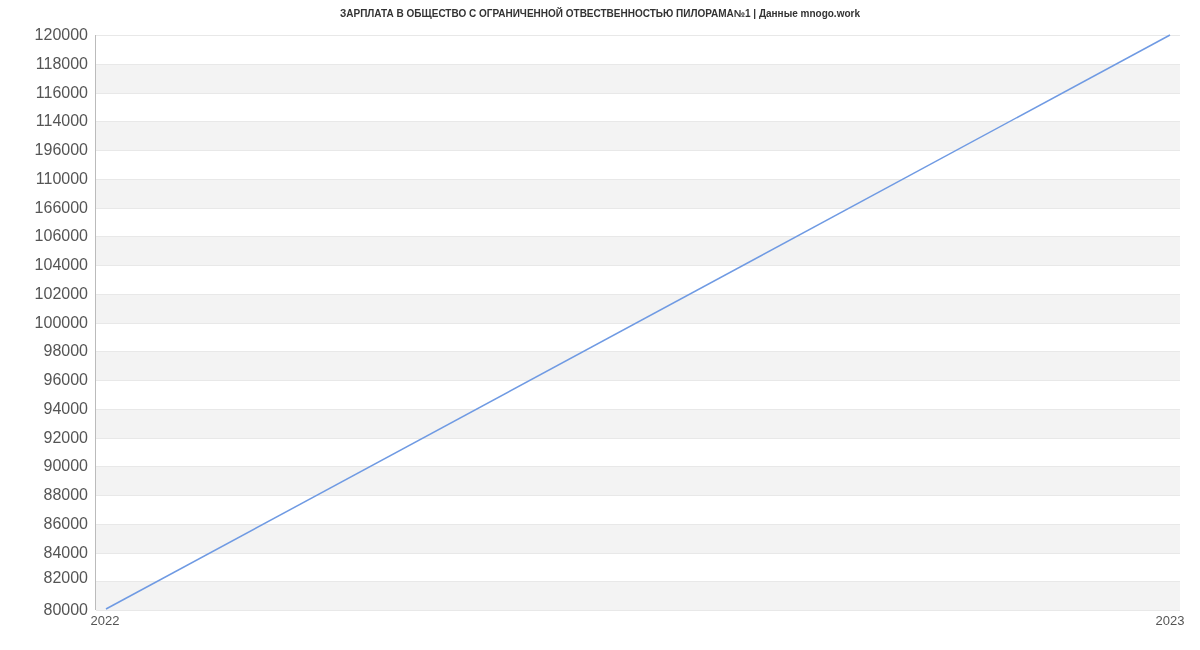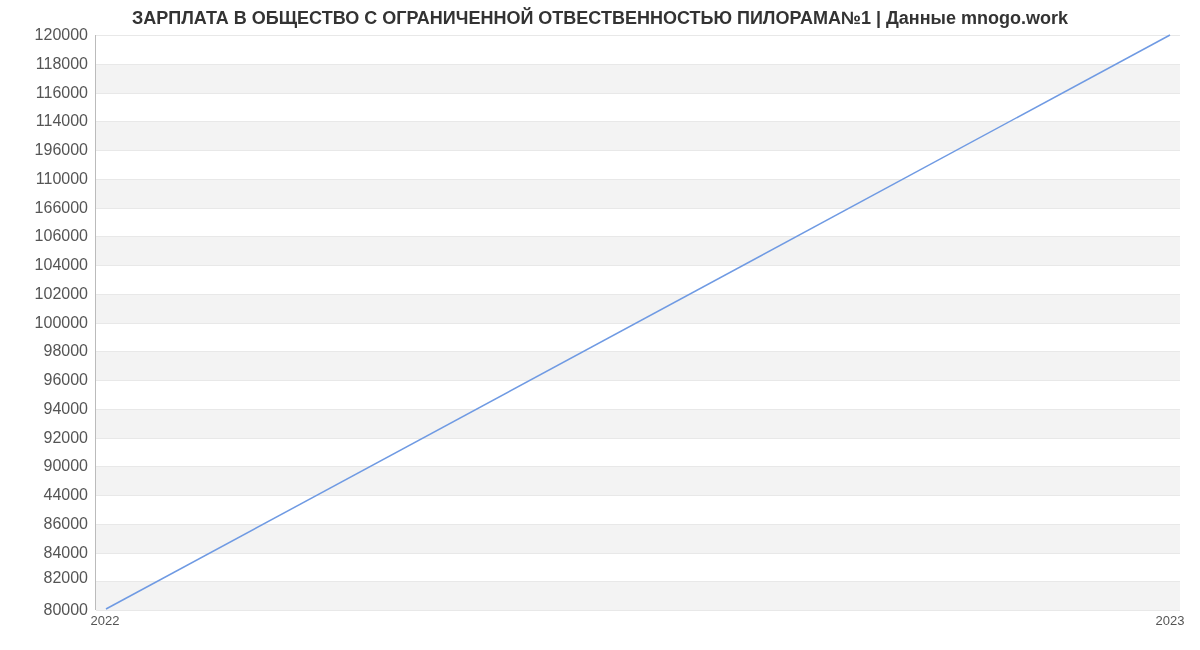--- a/index.html
+++ b/index.html
@@ -15,21 +15,21 @@
     position: relative;
     width: 1200px;
     height: 650px;
   }
   .title {
     position: absolute;
     top: 8px;
     left: 0;
     width: 1200px;
     text-align: center;
-    font-size: 18px;
+    font-size: 10px;
     font-weight: bold;
     color: #333;
   }
   .plot {
     position: absolute;
     left: 95px;
     top: 35px;
     width: 1085px;
     height: 575px;
     border-left: 1px solid #bbb;
@@ -117,21 +117,21 @@
       <svg class="line" id="lineSvg" preserveAspectRatio="none" viewBox="0 0 1085 575">
         <polyline points="10,575 1075,0" fill="none" stroke="#6f9ae3" stroke-width="1.5"></polyline>
       </svg>
     </div>
 </div>
 
 <div class="ytick" style="top: 610px;">80000</div>
 <div class="ytick" style="top: 551px; margin-top: 27px;">82000</div>
 <div class="ytick" style="top: 552.5px;">84000</div>
 <div class="ytick" style="top: 523.75px;">86000</div>
-<div class="ytick" style="top: 495px;">44000</div>
+<div class="ytick" style="top: 495px;">88000</div>
 <div class="ytick" style="top: 466.25px;">90000</div>
 <div class="ytick" style="top: 437.5px;">92000</div>
 <div class="ytick" style="top: 408.75px;">94000</div>
 <div class="ytick" style="top: 380px;">96000</div>
 <div class="ytick" style="top: 351.25px;">98000</div>
 <div class="ytick" style="top: 322.5px;">100000</div>
 <div class="ytick" style="top: 293.75px;">102000</div>
 <div class="ytick" style="top: 265px;">104000</div>
 <div class="ytick" style="top: 236.25px; text-align: right;">106000</div>
 <div class="ytick" style="top: 207.5px;">166000</div>

